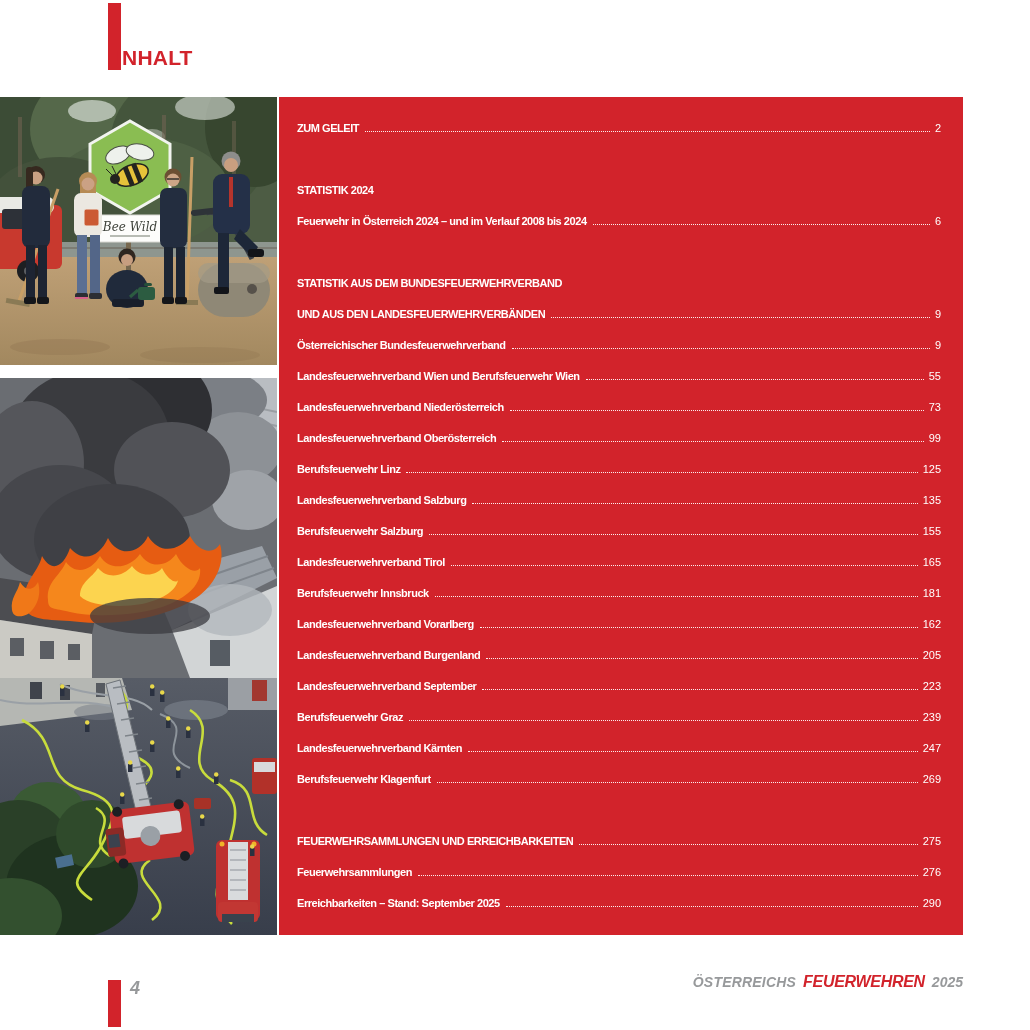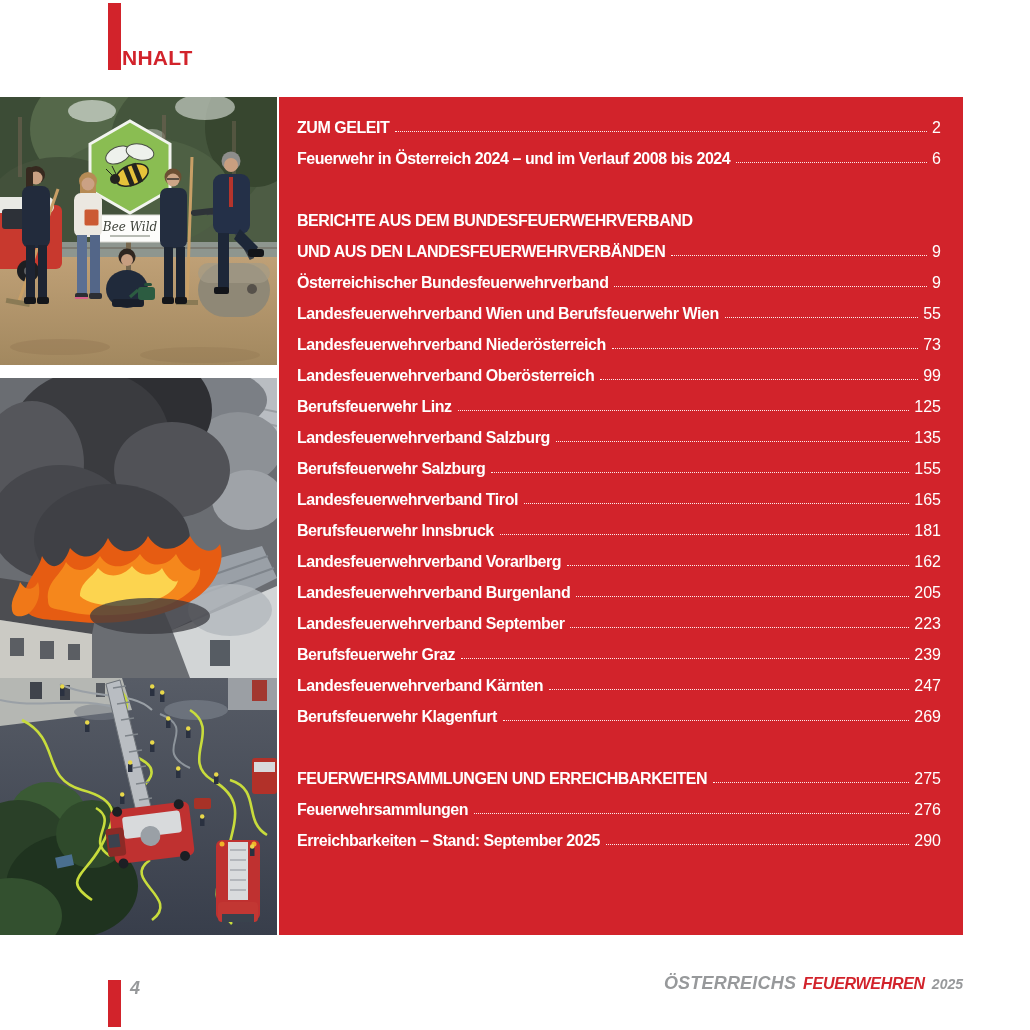--- a/index.html
+++ b/index.html
@@ -24,42 +24,42 @@
   .photo-top{top:97px;width:277px;height:268px;}
   .photo-bottom{top:378px;width:277px;height:557px;}
   
   .toc-panel{
     position:absolute;left:279px;top:97px;width:684px;height:838px;
     background:var(--red);box-sizing:border-box;
     padding:15px 22px 0 18px;
   }
   .toc-row{
     height:31px;display:flex;align-items:center;
-    color:#ffffff;font-size:16px;letter-spacing:-.45px;
+    color:#ffffff;font-size:11px;letter-spacing:-.45px;
   }
   .toc-row.gap{margin-top:31px;}
   .toc-row .lbl{font-weight:bold;white-space:nowrap;}
   .toc-row .leader{
     flex:1;height:0;margin:0 5px 0 6px;
     border-bottom:1.5px dotted rgba(255,255,255,.92);
     transform:translateY(4px);
   }
   .toc-row .pg{font-weight:normal;letter-spacing:0;}
   
   .foot-bar{position:absolute;left:108px;top:980px;width:13px;height:47px;background:var(--red);}
   .foot-num{
     position:absolute;left:130px;top:978px;
     color:var(--gray);font-size:18px;font-weight:bold;font-style:italic;
   }
   .brand{
     position:absolute;right:67px;top:973px;
     display:flex;align-items:baseline;gap:7px;
     font-style:italic;font-weight:bold;white-space:nowrap;
   }
-  .brand .pre{color:var(--gray);font-size:18px;letter-spacing:.2px;}
+  .brand .pre{color:var(--gray);font-size:14px;letter-spacing:.2px;}
   .brand .main{color:var(--red);font-size:16px;letter-spacing:-.3px;}
   .brand .year{color:var(--gray);font-size:14px;}
 </style>
 </head>
 <body>
 
 <div class="head-bar"></div>
 <div class="page-title">INHALT</div>
 
 <svg class="photo photo-top" viewBox="0 0 277 268" aria-hidden="true">
@@ -333,27 +333,30 @@
       </g>
   </g>
 </svg>
 
 <div class="toc-panel" id="toc">
     <div class="toc-row">
       <span class="lbl">ZUM GELEIT</span>
       <div class="leader"></div>
       <span class="pg">2</span>
     </div>
+    <div class="toc-row gap">
+      <span class="lbl">STATISTIK 2024</span>
+    </div>
     <div class="toc-row">
       <span class="lbl">Feuerwehr in Österreich 2024 – und im Verlauf 2008 bis 2024</span>
       <div class="leader"></div>
       <span class="pg">6</span>
     </div>
     <div class="toc-row gap">
-      <span class="lbl">BERICHTE AUS DEM BUNDESFEUERWEHRVERBAND</span>
+      <span class="lbl">STATISTIK AUS DEM BUNDESFEUERWEHRVERBAND</span>
     </div>
     <div class="toc-row">
       <span class="lbl">UND AUS DEN LANDESFEUERWEHRVERBÄNDEN</span>
       <div class="leader"></div>
       <span class="pg">9</span>
     </div>
     <div class="toc-row">
       <span class="lbl">Österreichischer Bundesfeuerwehrverband</span>
       <div class="leader"></div>
       <span class="pg">9</span>

